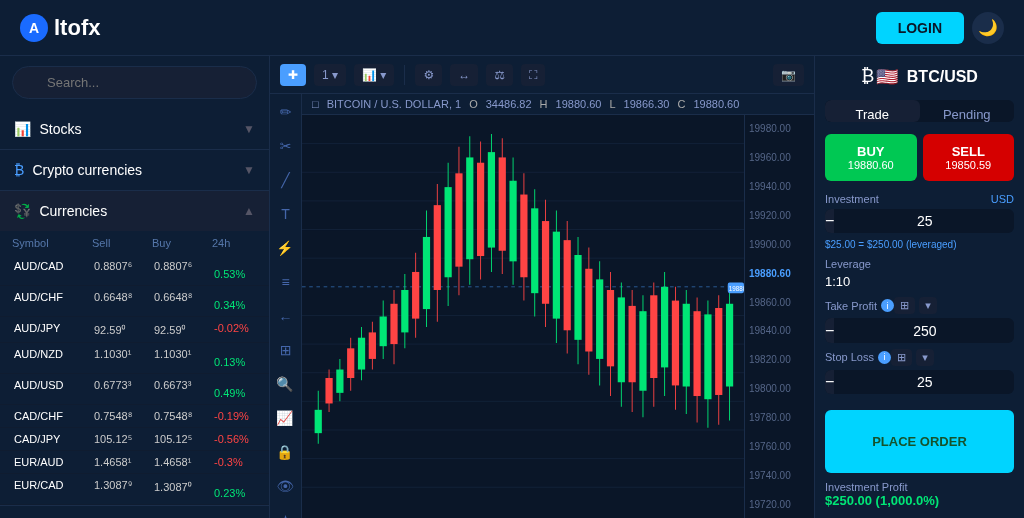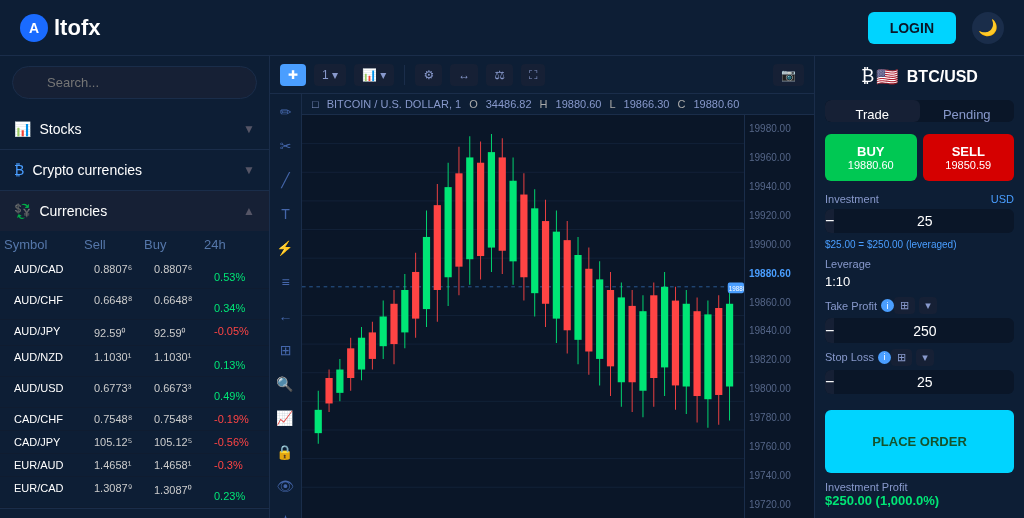--- a/index.html
+++ b/index.html
@@ -2,41 +2,41 @@
 <html><head>
   <meta charset="utf-8">
   <style>
     * { box-sizing: border-box; margin: 0; padding: 0; }
     body { background: #0a1628; color: #fff; font-family: Arial, sans-serif; width: 1024px; height: 518px; overflow: hidden; display: flex; flex-direction: column; }
 
     
     .header { background: #0d1e35; height: 56px; display: flex; align-items: center; justify-content: space-between; padding: 0 20px; border-bottom: 1px solid #1a2d4a; flex-shrink: 0; }
     .logo { display: flex; align-items: center; gap: 6px; font-size: 22px; font-weight: bold; color: #fff; }
     .logo-icon { width: 28px; height: 28px; background: #1a6bff; border-radius: 50%; display: flex; align-items: center; justify-content: center; font-size: 14px; font-weight: bold; }
-    .header-right { display: flex; align-items: center; gap: 16px; }
+    .header-right { display: flex; align-items: center; gap: 8px; }
     .login-btn { background: #00d4ff; color: #0a1628; border: none; padding: 8px 22px; border-radius: 6px; font-weight: bold; font-size: 14px; cursor: pointer; }
     .theme-btn { background: #1a2d4a; border: none; color: #fff; width: 32px; height: 32px; border-radius: 50%; cursor: pointer; font-size: 16px; display: flex; align-items: center; justify-content: center; }
 
     
     .main { display: flex; flex: 1; overflow: hidden; }
 
     
     .sidebar { width: 270px; background: #0d1e35; border-right: 1px solid #1a2d4a; display: flex; flex-direction: column; flex-shrink: 0; overflow-y: auto; }
     .sidebar-search { padding: 10px 12px; }
     .search-input { width: 100%; background: #162035; border: 1px solid #1a2d4a; border-radius: 20px; padding: 8px 14px 8px 34px; color: #8899aa; font-size: 13px; position: relative; }
     .search-wrap { position: relative; }
     .search-wrap::before { content: '🔍'; position: absolute; left: 10px; top: 50%; transform: translateY(-50%); font-size: 12px; color: #556; }
     .sidebar-section { border-bottom: 1px solid #1a2d4a; }
     .sidebar-section-header { display: flex; align-items: center; justify-content: space-between; padding: 12px 14px; cursor: pointer; font-size: 14px; font-weight: 500; }
     .sidebar-section-header .icon { color: #4a9eff; margin-right: 8px; }
     .sidebar-section-header .arrow { color: #556; font-size: 12px; }
     .currencies-header { background: #162035; }
     .currencies-header .icon { color: #4a9eff; }
     .currency-table { width: 100%; font-size: 12px; }
-    .currency-table-header { display: grid; grid-template-columns: 80px 60px 60px 50px; padding: 6px 4px; color: #5577aa; font-size: 13px; }
+    .currency-table-header { display: grid; grid-template-columns: 80px 60px 60px 50px; padding: 6px 12px; color: #5577aa; font-size: 11px; }
     .currency-row { display: grid; grid-template-columns: 80px 60px 60px 50px; padding: 5px 14px; border-bottom: 1px solid #0f1c30; cursor: pointer; }
     .currency-symbol { color: #fff; font-size: 11px; font-weight: 500; }
     .currency-val { color: #ccc; font-size: 11px; }
     .pos { color: #00e676; font-size: 11px; margin-top: 8px; }
     .neg { color: #ff4444; font-size: 11px; }
 
     
     .chart-area { flex: 1; display: flex; flex-direction: column; background: #0a1628; overflow: hidden; }
     .chart-toolbar { background: #0d1e35; height: 38px; display: flex; align-items: center; gap: 8px; padding: 0 10px; border-bottom: 1px solid #1a2d4a; flex-shrink: 0; }
     .toolbar-btn { background: #162035; border: none; color: #8899cc; padding: 4px 8px; border-radius: 4px; cursor: pointer; font-size: 12px; display: flex; align-items: center; gap: 3px; }
@@ -137,21 +137,21 @@
             <div class="currency-row">
       <span class="currency-symbol">AUD/CHF</span>
       <span class="currency-val">0.6648⁸</span>
       <span class="currency-val">0.6648⁸</span>
       <span class="pos">0.34%</span>
     </div>
             <div class="currency-row">
       <span class="currency-symbol">AUD/JPY</span>
       <span class="currency-val">92.59⁰</span>
       <span class="currency-val">92.59⁰</span>
-      <span class="neg">-0.05%</span>
+      <span class="neg">-0.02%</span>
     </div>
             <div class="currency-row">
       <span class="currency-symbol">AUD/NZD</span>
       <span class="currency-val">1.1030¹</span>
       <span class="currency-val">1.1030¹</span>
       <span class="pos">0.13%</span>
     </div>
             <div class="currency-row">
       <span class="currency-symbol">AUD/USD</span>
       <span class="currency-val">0.6773³</span>

